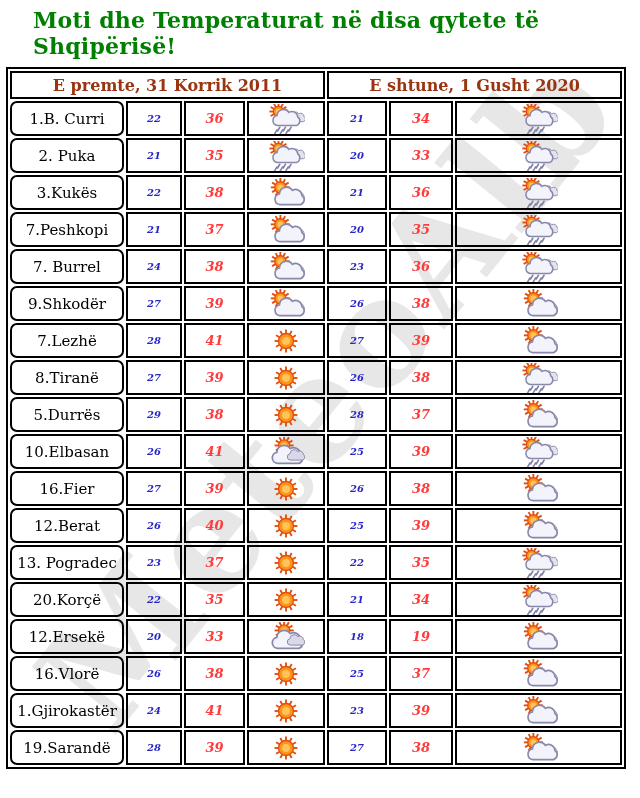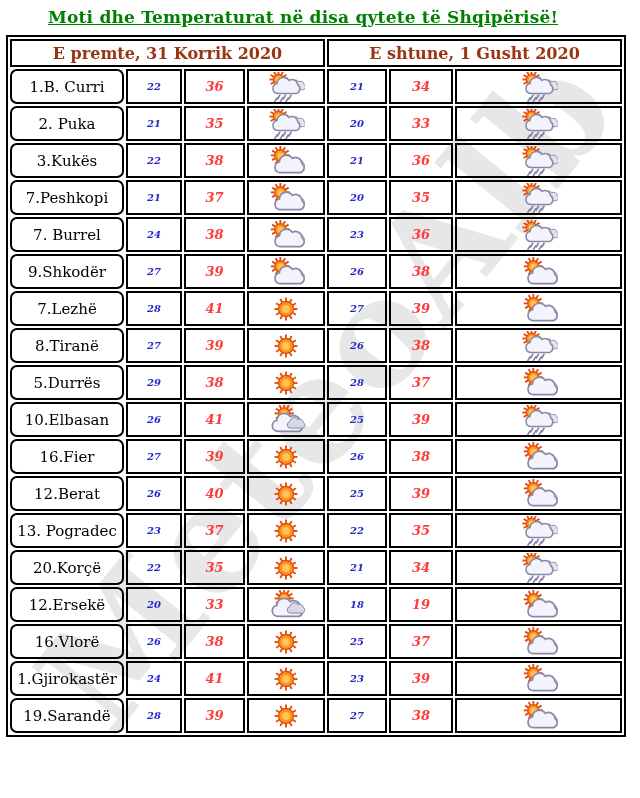--- a/index.html
+++ b/index.html
@@ -7,22 +7,22 @@
     width:640px;height:798px;background:#ffffff;position:relative;overflow:hidden;
     font-family:"DejaVu Serif","Liberation Serif",serif;
   }
   .watermark{
     position:absolute;left:-75px;top:300px;width:790px;height:200px;
     text-align:center;font-size:148px;font-weight:bold;letter-spacing:2px;
     color:var(--c-watermark,#e7e7e7);transform:rotate(-51deg);
     z-index:0;line-height:200px;user-select:none;pointer-events:none;
   }
   .title{
-    position:relative;z-index:2;display:inline-block;margin:7px 0 8px 48px;
-    font-size:17px;font-weight:bold;text-decoration:underline;
+    position:relative;z-index:2;display:inline-block;margin:7px 0 8px 33px;
+    font-size:22px;font-weight:bold;
     color:var(--c-title,#008000);letter-spacing:0.2px;
   }
   table.wt{
     position:relative;z-index:1;margin-left:6px;width:620px;table-layout:fixed;
     border-collapse:separate;border-spacing:2px;border:2px solid var(--c-border,#000);
     background:transparent;
   }
   table.wt th,table.wt td{
     border:2px solid var(--c-border,#000);background:transparent;
     text-align:center;vertical-align:middle;padding:0;overflow:hidden;
@@ -57,21 +57,21 @@
     <col class="c-city">
       <col class="c-tmin">
       <col class="c-tmax">
       <col class="c-symF">
     <col class="c-tmin2">
       <col class="c-tmax2">
       <col class="c-symS">
   </colgroup>
   <thead>
     <tr class="day-row">
-      <th colspan="4">E premte, 31 Korrik 2020</th>
+      <th colspan="4">E premte, 31 Korrik 2011</th>
       <th colspan="3">E shtune, 1 Gusht 2020</th>
     </tr>
   </thead>
   <tbody id="rows-body">
       <tr>
         <td class="city">1.B. Curri</td>
         <td class="tmin">22</td>
         <td class="tmax">36</td>
         <td class="sym"><span class="wicon"><svg viewBox="0 0 40 32" width="38" height="30">
               <line x1="16.4" y1="8.0" x2="21.7" y2="8.0" stroke="#e04e12" stroke-width="2"></line>

